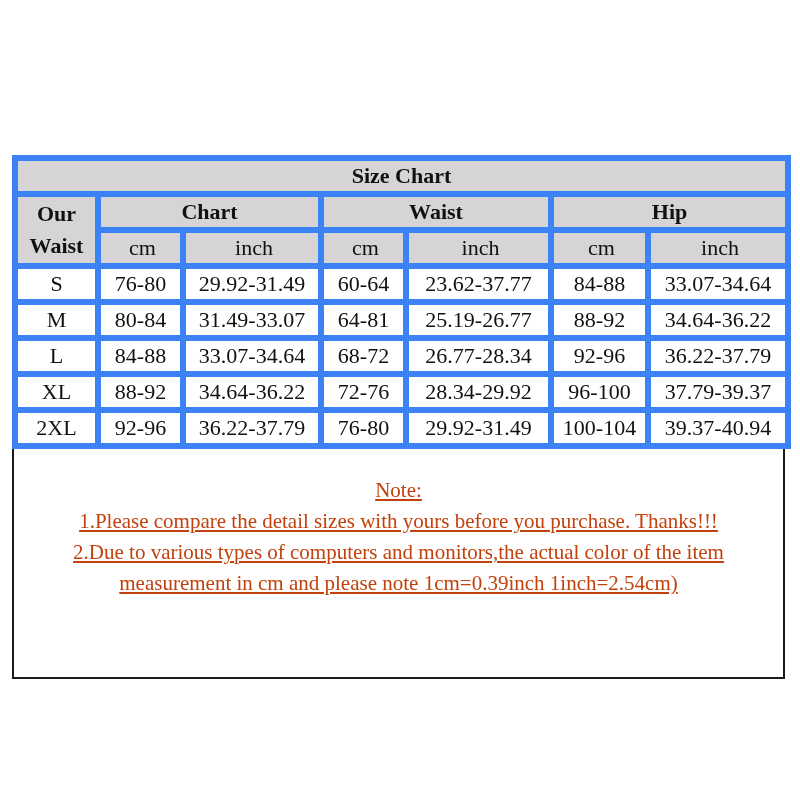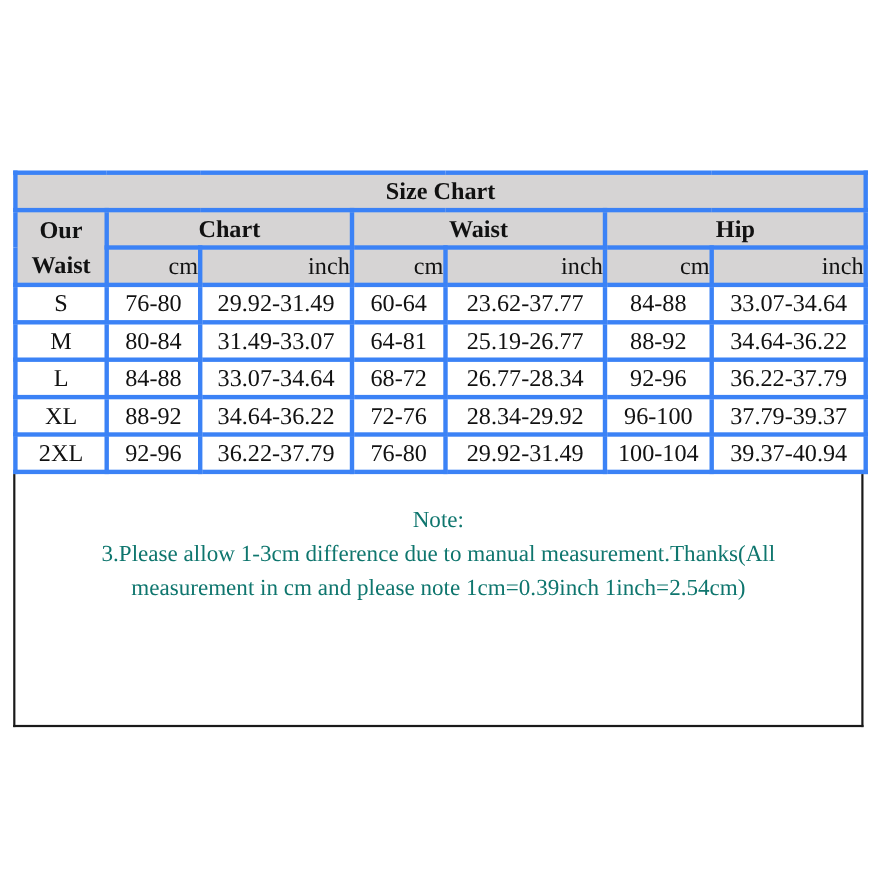--- a/index.html
+++ b/index.html
@@ -1,27 +1,27 @@
 <!DOCTYPE html>
 <html><head>
 <meta charset="utf-8">
 <style>
   html, body { margin: 0; padding: 0; background: #ffffff; }
   body { width: 800px; height: 800px; position: relative; overflow: hidden;
          font-family: "Liberation Serif", "DejaVu Serif", serif; color: #111; }
   .wrap { position: absolute; left: 12px; top: 155px; width: 773px; }
   table.chart { border-collapse: collapse; width: 773px; table-layout: fixed; }
-  table.chart td { border: 4px solid #3b82f6; padding: 0; height: 30px; font-size: 22px; line-height: 28px; }
+  table.chart td { border: 6px solid #3b82f6; padding: 0; height: 30px; font-size: 22px; line-height: 28px; }
   .hdr { background: #d6d4d4; }
   .title { text-align: center; font-weight: bold; font-size: 22px; }
   .grp { text-align: center; font-weight: bold; }
-  .unit { text-align: right; padding-left: 4px !important; }
+  .unit { text-align: center; padding-left: 4px !important; }
   .val { text-align: center; }
   .note { border: 2px solid #1a1a1a; border-top: none; height: 230px; box-sizing: border-box;
-          color: #0f766e; text-align: center; font-size: 21px; line-height: 31px; padding-top: 26px; }
+          color: #c2410c; text-align: center; font-size: 21px; line-height: 31px; padding-top: 26px; text-decoration: underline; }
   .note div { white-space: nowrap; }
 </style>
 </head>
 <body>
 
 <div class="wrap">
   <table class="chart">
     <colgroup>
       <col style="width:83px">
         <col style="width:85px">
@@ -94,16 +94,17 @@
       <td class="val">36.22-37.79</td>
       <td class="val">76-80</td>
       <td class="val">29.92-31.49</td>
       <td class="val">100-104</td>
       <td class="val">39.37-40.94</td>
     </tr>
   </tbody>
     </table>
   <div class="note">
     <div>Note:</div>
-    <div>3.Please allow 1-3cm difference due to manual measurement.Thanks(All</div>
+    <div>1.Please compare the detail sizes with yours before you purchase. Thanks!!!</div>
+    <div>2.Due to various types of computers and monitors,the actual color of the item</div>
     <div>measurement in cm and please note 1cm=0.39inch 1inch=2.54cm)</div>
   </div>
 </div>
 
 </body></html>

